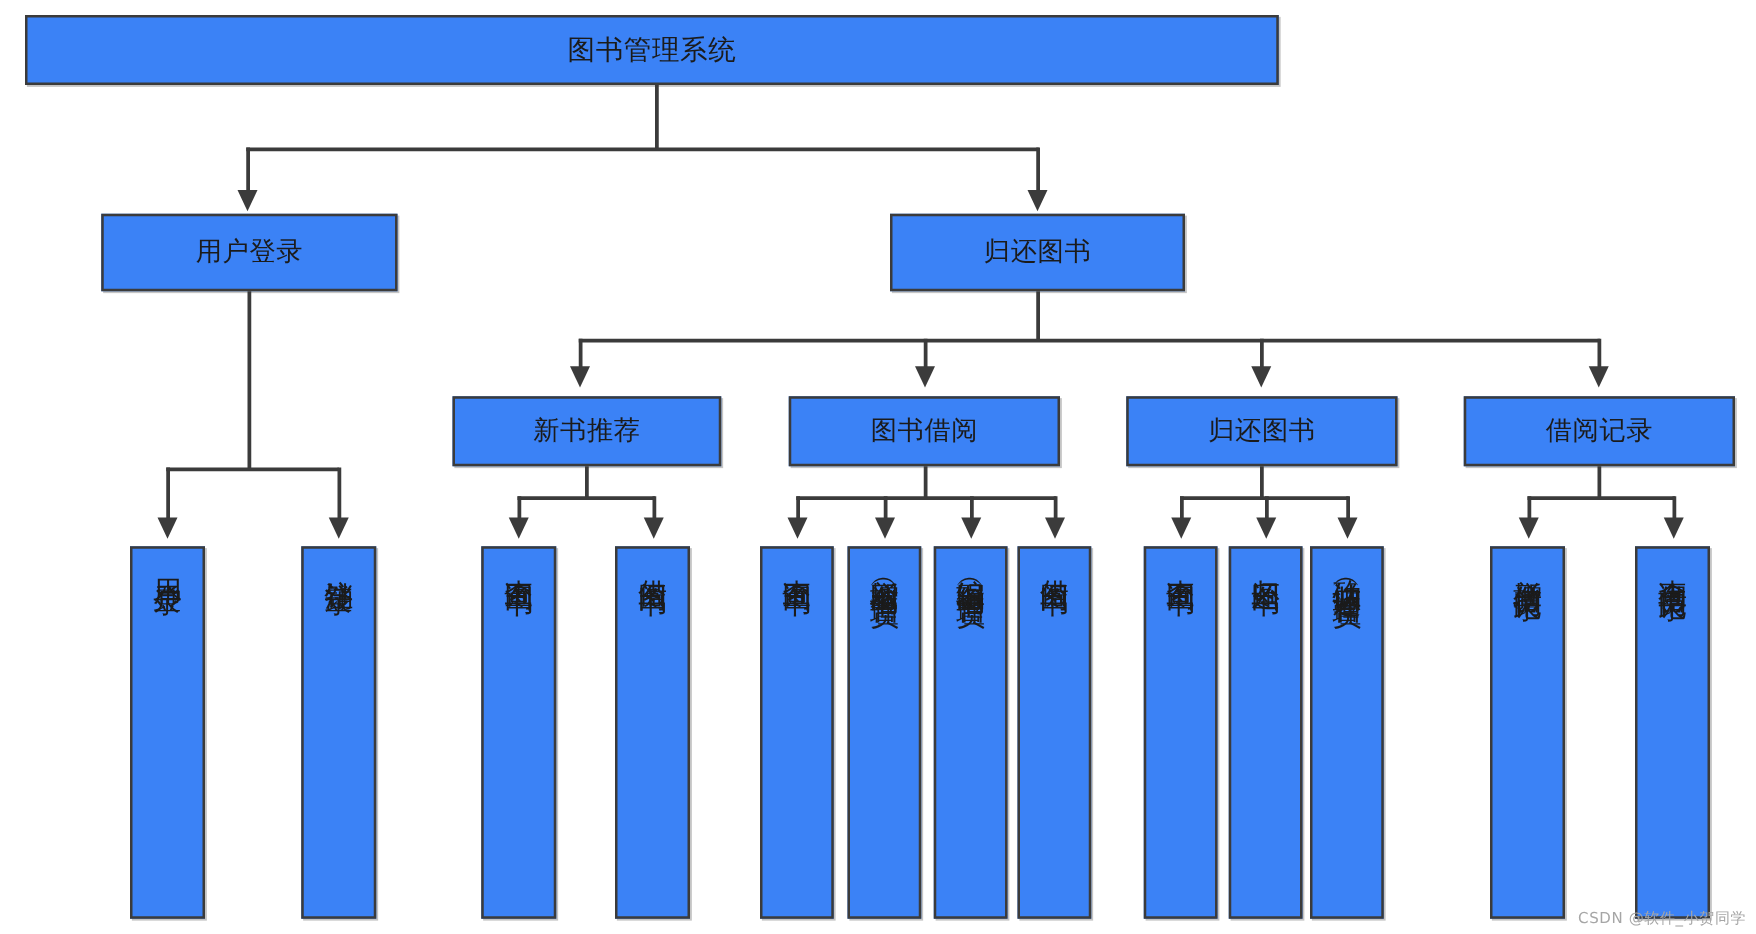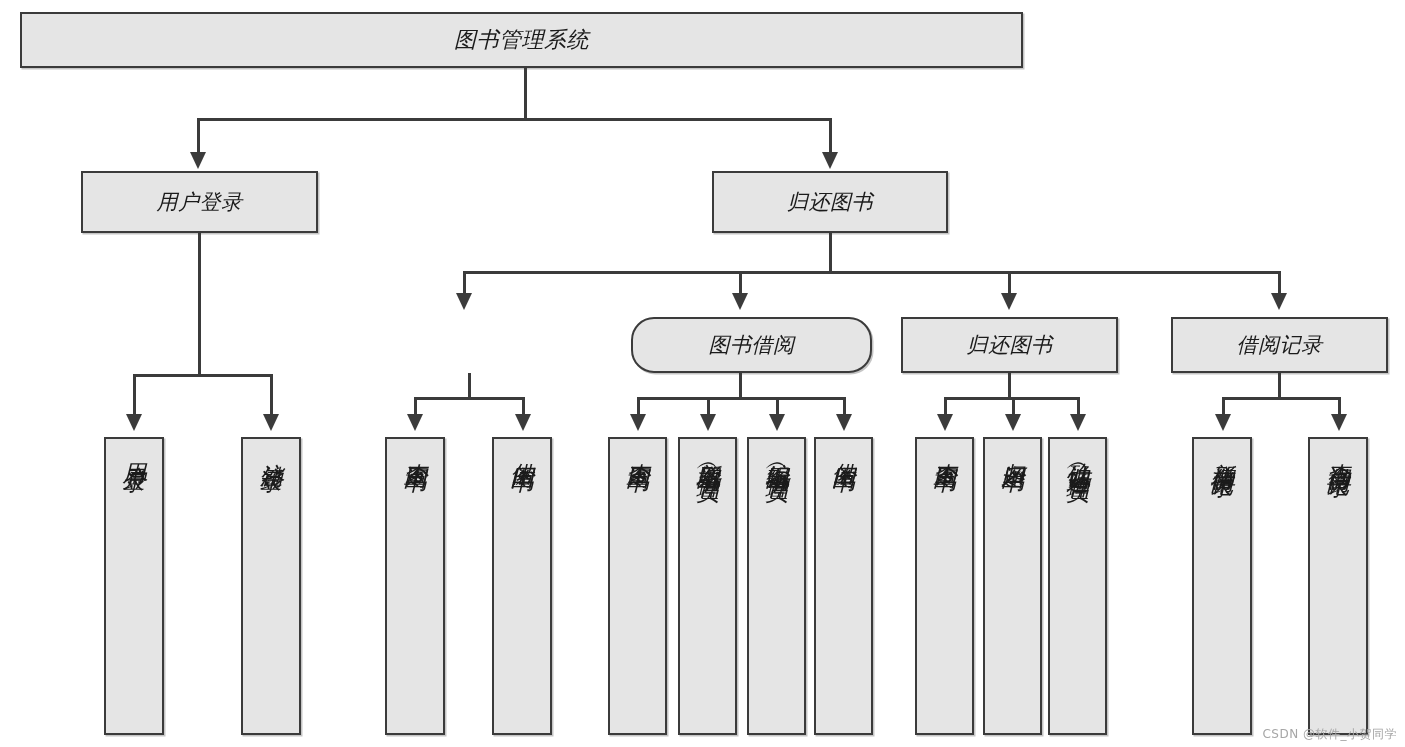--- a/index.html
+++ b/index.html
@@ -15,28 +15,27 @@
     position: relative;
     width: 1405px;
     height: 747px;
     background: #ffffff;
     overflow: hidden;
   }
   
   .node {
     position: absolute;
     box-sizing: border-box;
-    background: #e5e5e5;
+    background: #3b82f6;
     border: 2.5px solid #3b3b3b;
     box-shadow: 1.5px 1.5px 0 rgba(150,150,150,0.55);
     display: flex;
     align-items: center;
     justify-content: center;
     color: #1b1b1b;
-    font-style: italic;
   }
   .node .label {
     display: block;
     text-align: center;
     line-height: 1.12;
     letter-spacing: 0.5px;
   }
   
   .node.h .label {
     font-size: 21px;
@@ -123,21 +122,24 @@
   <div class="ln h" style="left:463px; top:271px; width:817px;"></div>
   <div class="ln v" style="left:463px; top:271px; height:26px;"></div>
   <div class="arrow" style="left:456px; top:293px;"></div>
   <div class="ln v" style="left:739px; top:271px; height:26px;"></div>
   <div class="arrow" style="left:732px; top:293px;"></div>
   <div class="ln v" style="left:1008px; top:271px; height:26px;"></div>
   <div class="arrow" style="left:1001px; top:293px;"></div>
   <div class="ln v" style="left:1278px; top:271px; height:26px;"></div>
   <div class="arrow" style="left:1271px; top:293px;"></div>
 
-  <div class="node h" style="left:631px; top:317px; width:241px; height:56px;border-radius:23px;">
+  <div class="node h" style="left:362px; top:317px; width:215px; height:56px;">
+    <span class="label">新书推荐</span>
+  </div>
+  <div class="node h" style="left:631px; top:317px; width:217px; height:56px;">
     <span class="label">图书借阅</span>
   </div>
   <div class="node h" style="left:901px; top:317px; width:217px; height:56px;">
     <span class="label">归还图书</span>
   </div>
   <div class="node h" style="left:1171px; top:317px; width:217px; height:56px;">
     <span class="label">借阅记录</span>
   </div>
 
   <div class="ln v" style="left:468px; top:373px; height:26px;"></div>

